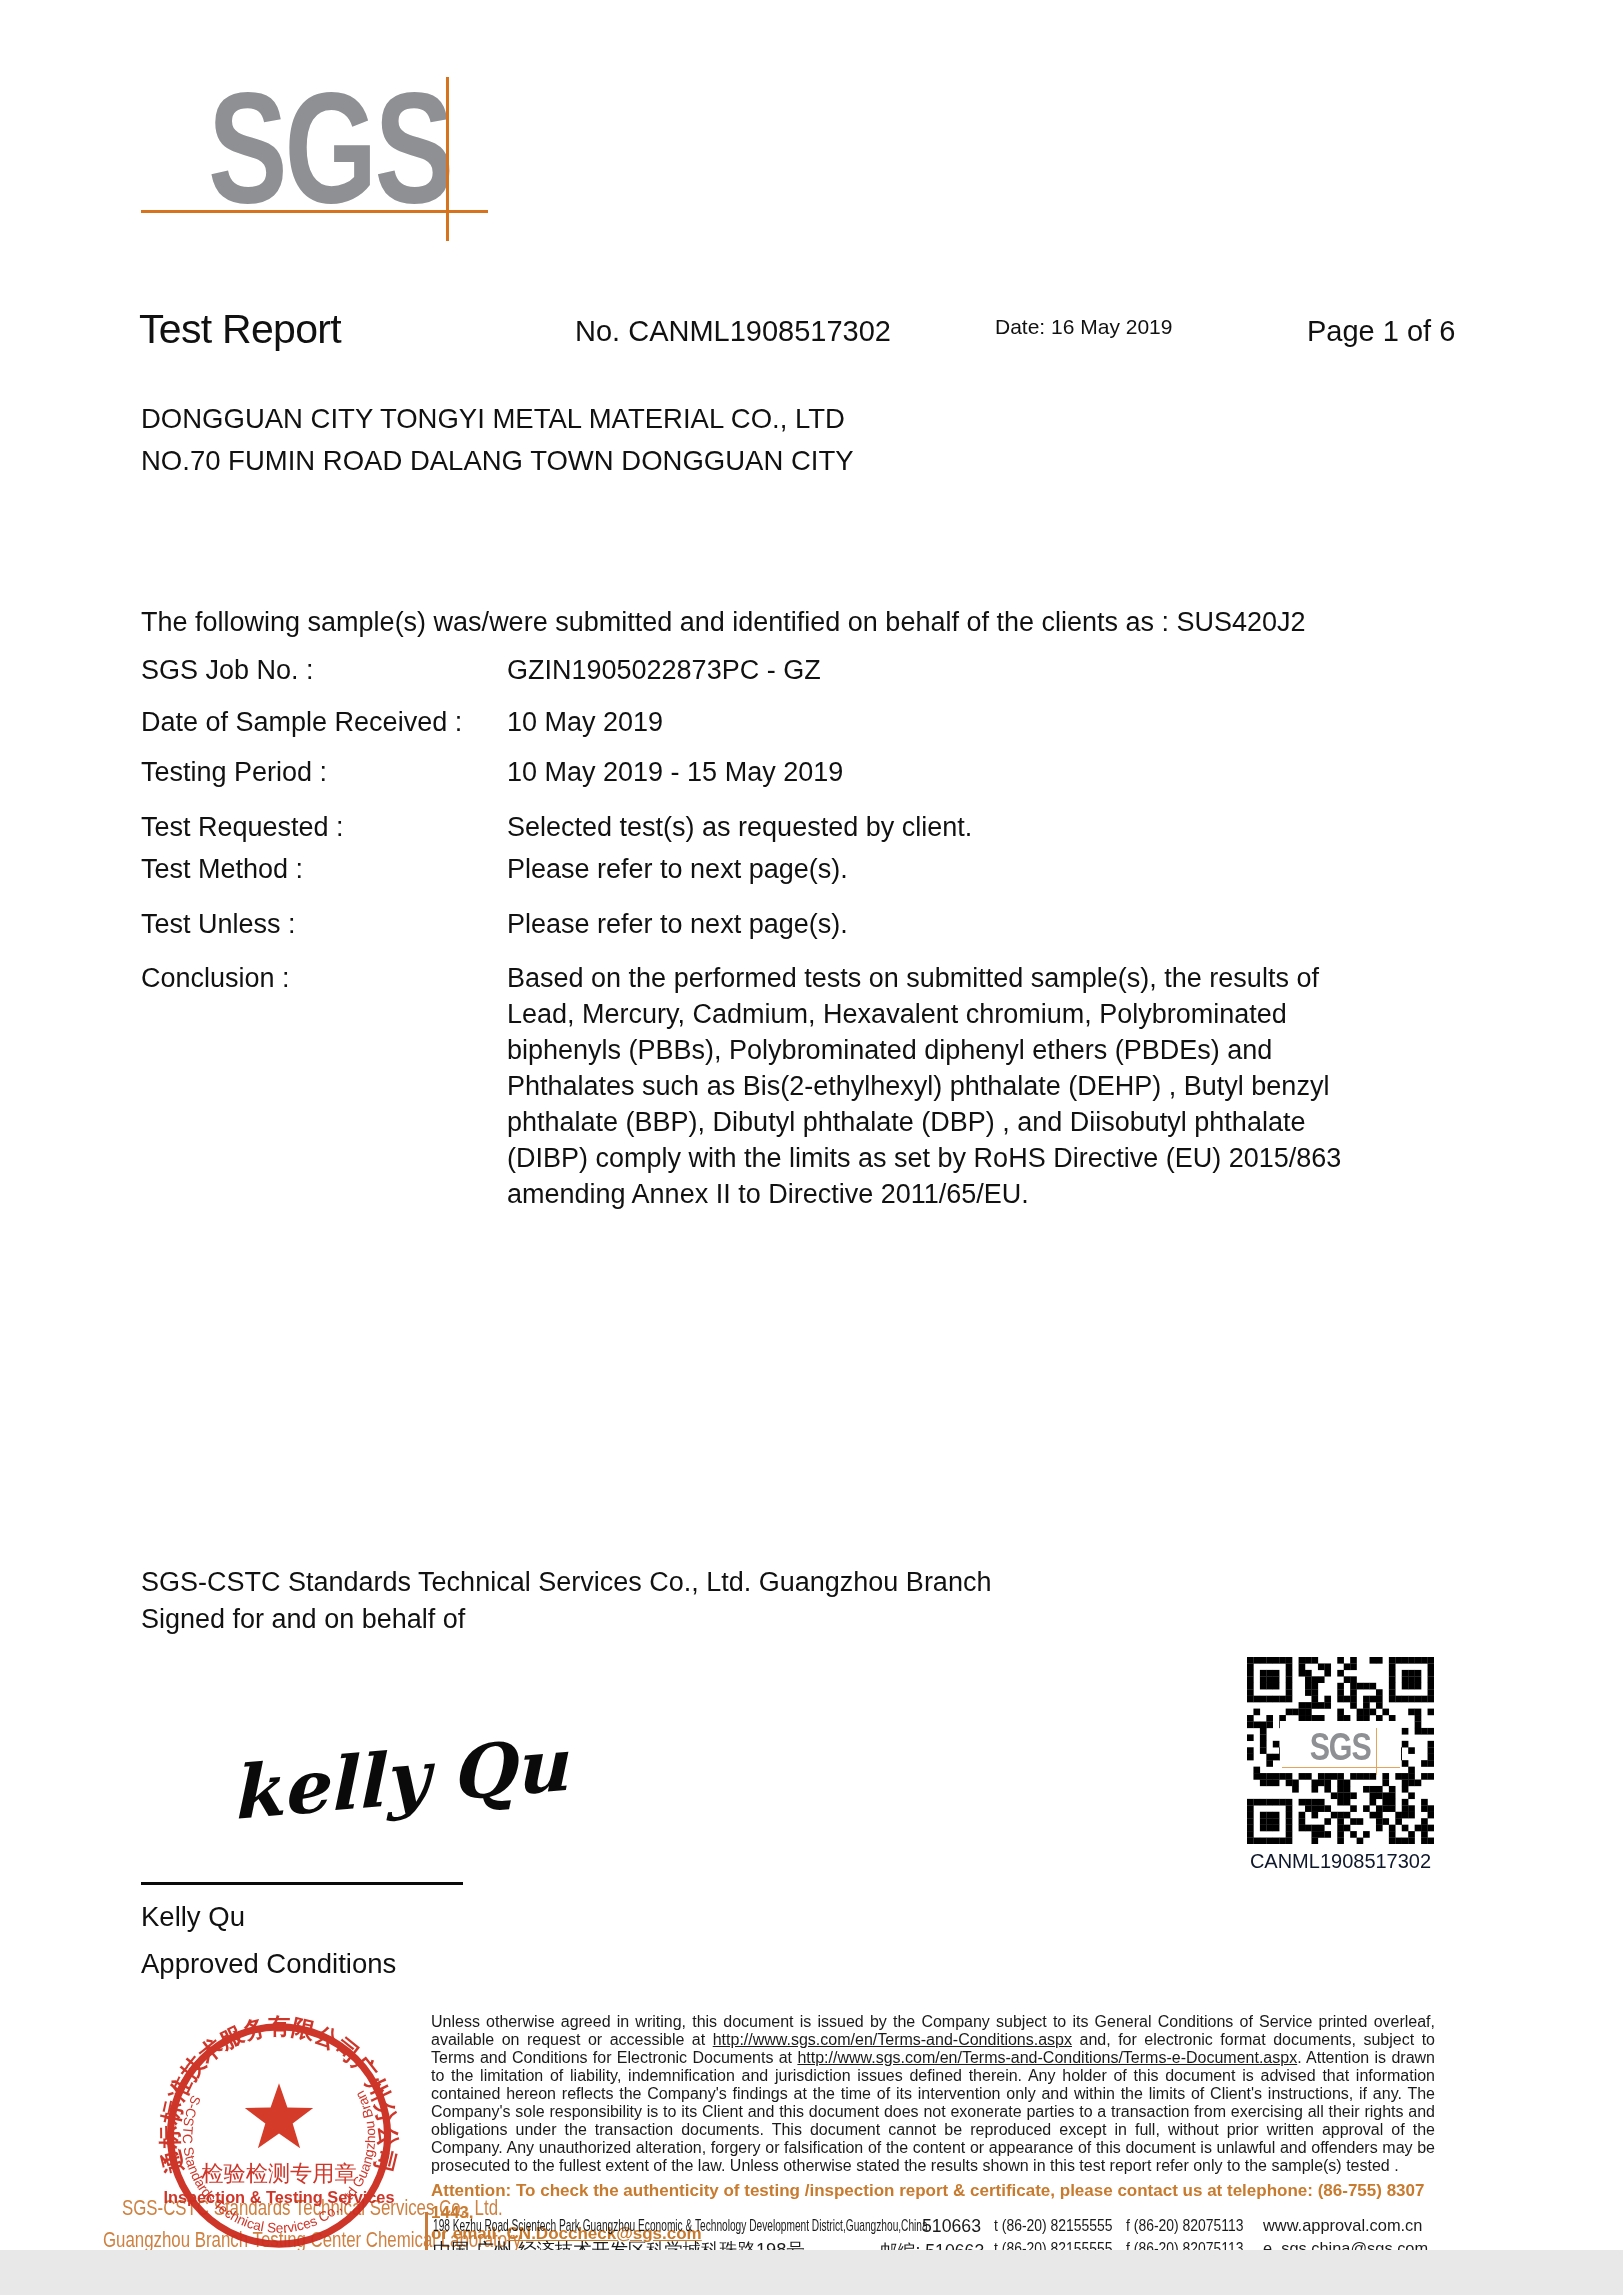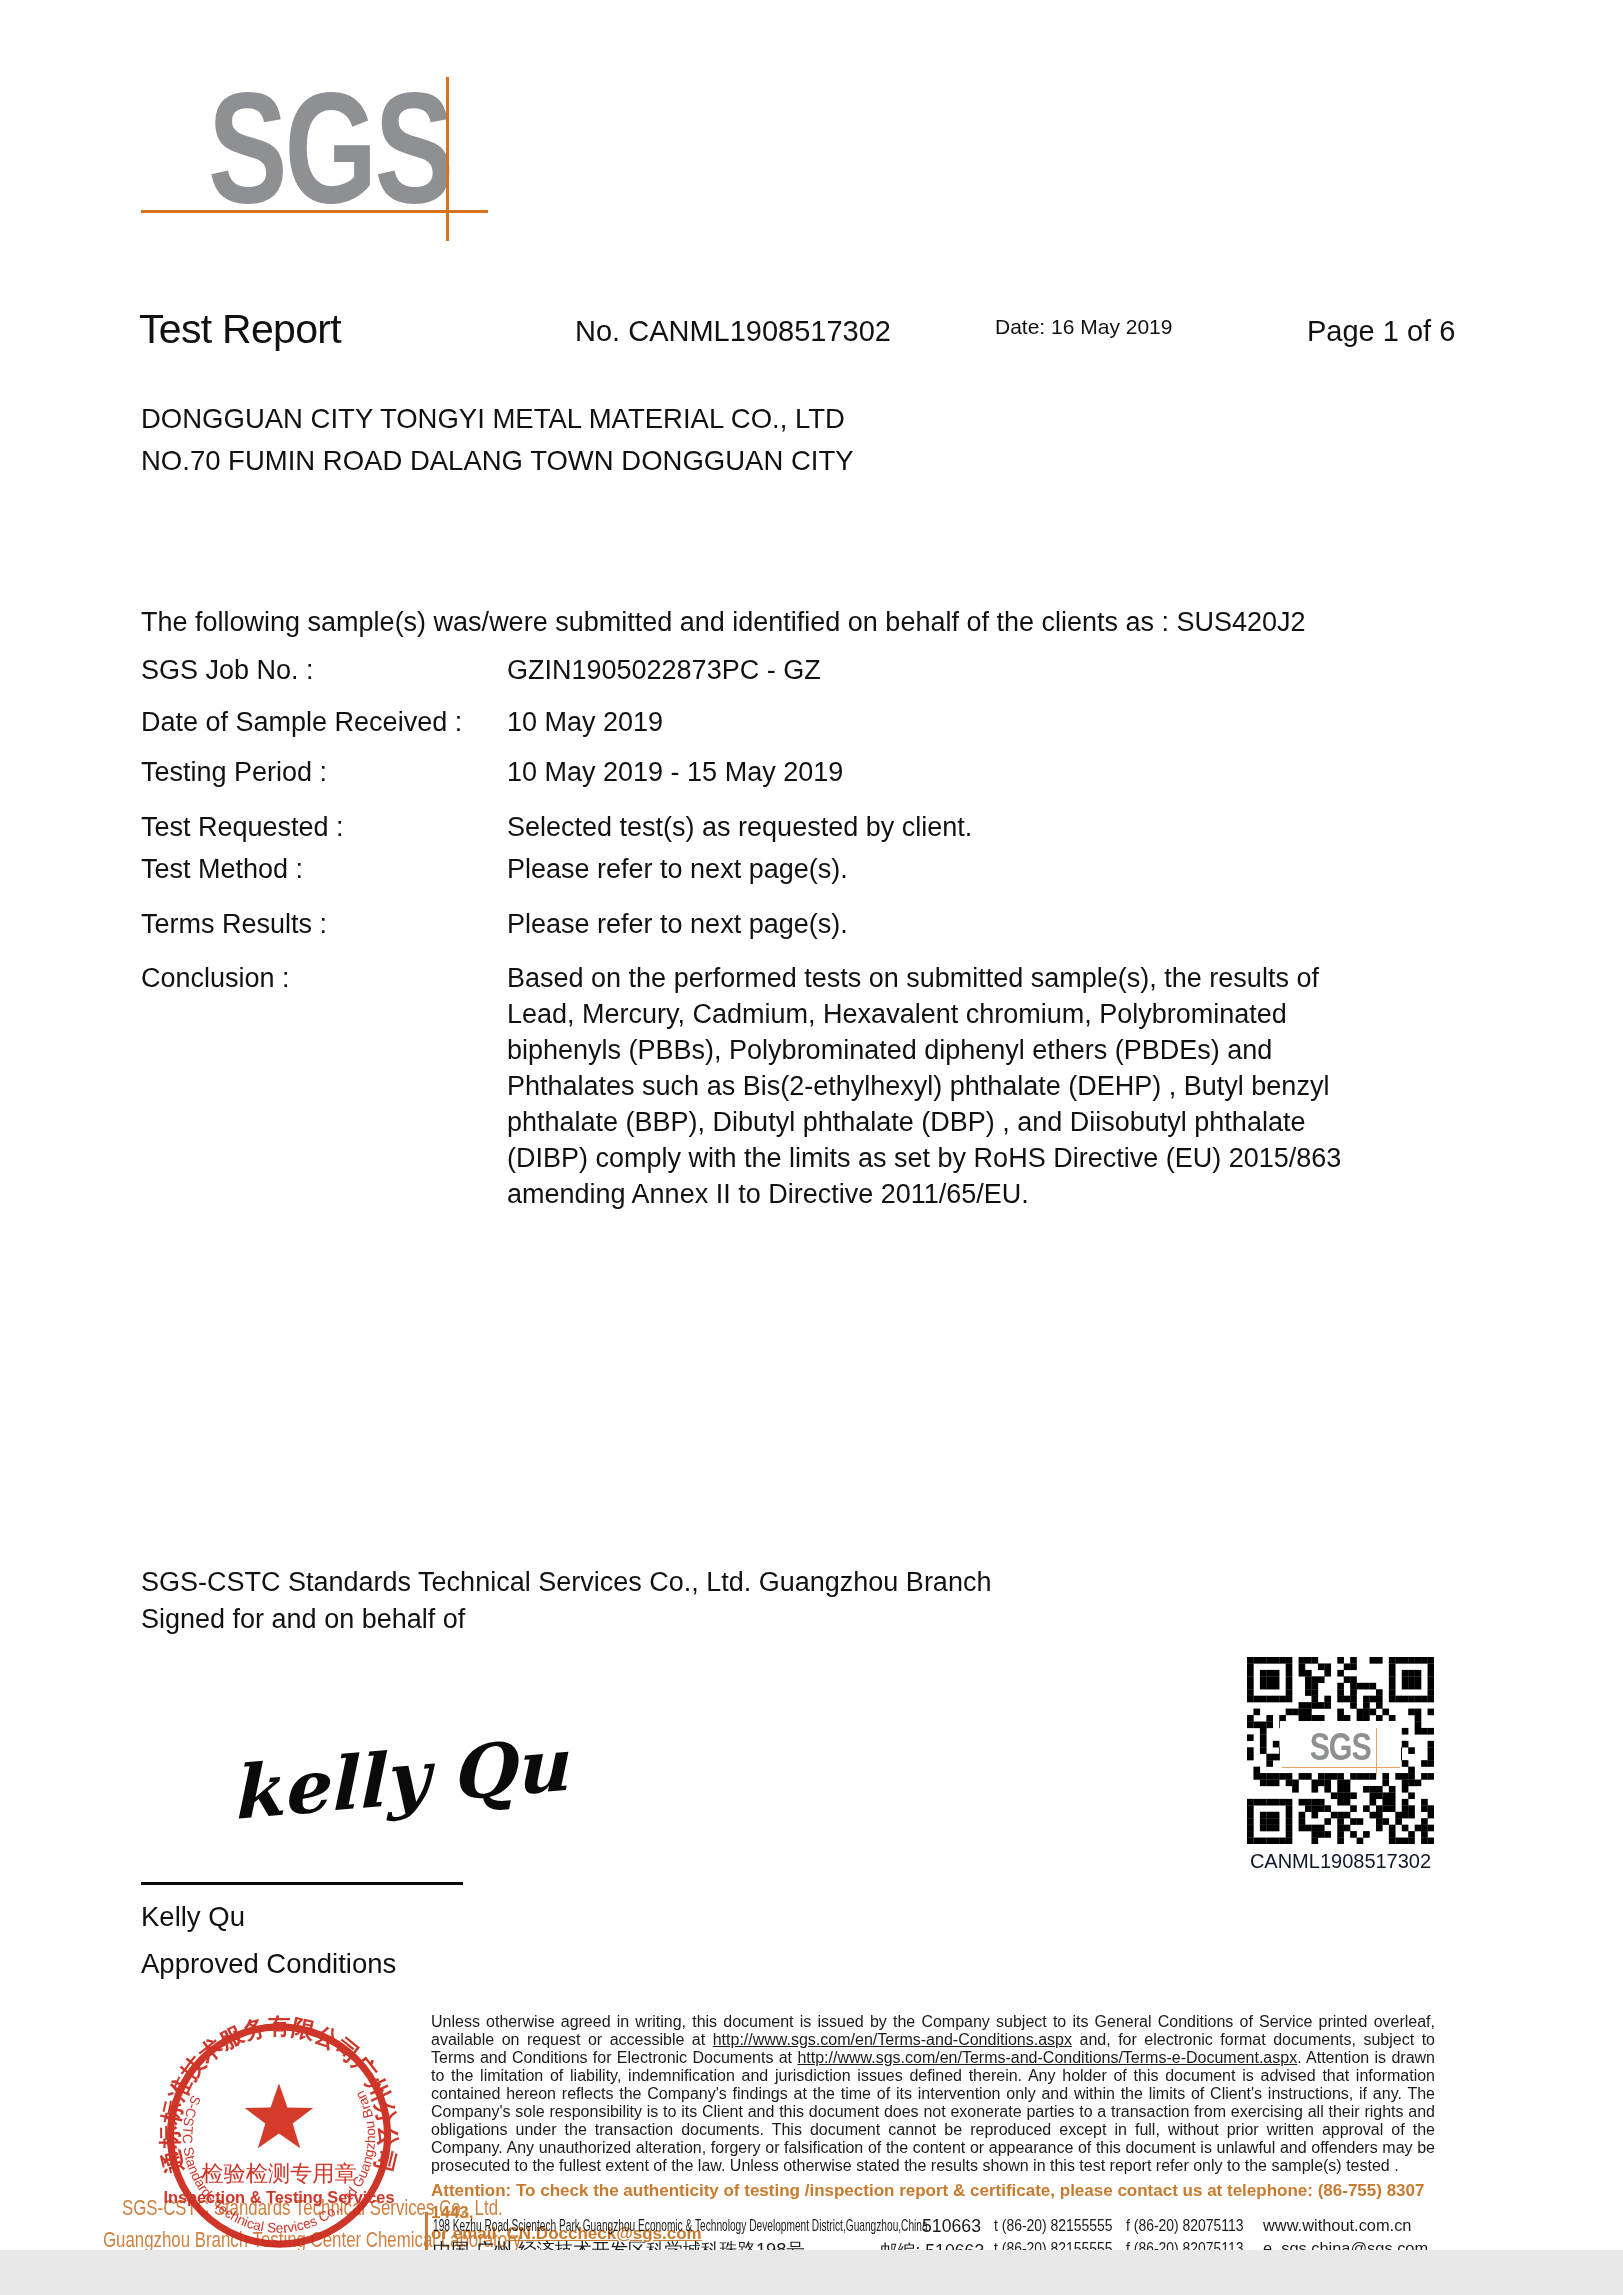--- a/index.html
+++ b/index.html
@@ -95,21 +95,21 @@
 
   <div class="abs frow" style="top:757px">Testing Period :</div>
   <div class="abs fval" style="top:757px">10 May 2019 - 15 May 2019</div>
 
   <div class="abs frow" style="top:812px">Test Requested :</div>
   <div class="abs fval" style="top:812px">Selected test(s) as requested by client.</div>
 
   <div class="abs frow" style="top:854px">Test Method :</div>
   <div class="abs fval" style="top:854px">Please refer to next page(s).</div>
 
-  <div class="abs frow" style="top:909px">Terms Results :</div>
+  <div class="abs frow" style="top:909px">Test Unless :</div>
   <div class="abs fval" style="top:909px">Please refer to next page(s).</div>
 
   <div class="abs frow" style="top:963px">Conclusion :</div>
   <div class="abs conclusion"> Based on the performed tests on submitted sample(s), the results of Lead, Mercury, Cadmium, Hexavalent chromium, Polybrominated biphenyls (PBBs), Polybrominated diphenyl ethers (PBDEs) and Phthalates such as Bis(2-ethylhexyl) phthalate (DEHP) , Butyl benzyl phthalate (BBP), Dibutyl phthalate (DBP) , and Diisobutyl phthalate (DIBP) comply with the limits as set by RoHS Directive (EU) 2015/863 amending Annex II to Directive 2011/65/EU.</div>
 
   <div class="abs signed">
     <div>SGS-CSTC Standards Technical Services Co., Ltd. Guangzhou Branch</div>
     <div>Signed for and on behalf of</div>
   </div>
 
@@ -521,21 +521,21 @@
   </div>
 
   <div class="abs foot-vline"></div>
 
   <div class="abs addr-row" style="left:433px;top:2216px;">
     <span class="addr-en">198 Kezhu Road,Scientech Park Guangzhou Economic &amp; Technology Development District,Guangzhou,China</span>
   </div>
   <div class="abs addr-row" style="left:922px;top:2216px;font-size:17.7px;">510663</div>
   <div class="abs addr-row" style="left:994px;top:2216px;"><span class="cond85">t (86-20) 82155555</span></div>
   <div class="abs addr-row" style="left:1126px;top:2216px;"><span class="cond85">f (86-20) 82075113</span></div>
-  <div class="abs addr-row" style="left:1263px;top:2216px;">www.without.com.cn</div>
+  <div class="abs addr-row" style="left:1263px;top:2216px;">www.approval.com.cn</div>
 
   <div class="abs addr-row" style="left:433px;top:2237px;">
     <span class="addr-cn">中国·广州·经济技术开发区科学城科珠路198号</span>
   </div>
   <div class="abs addr-row" style="left:880px;top:2239px;font-size:17.7px;">邮编: 510663</div>
   <div class="abs addr-row" style="left:994px;top:2239px;"><span class="cond85">t (86-20) 82155555</span></div>
   <div class="abs addr-row" style="left:1126px;top:2239px;"><span class="cond85">f (86-20) 82075113</span></div>
   <div class="abs addr-row" style="left:1263px;top:2239px;"><span>e</span>&nbsp;&nbsp;<span>sgs.china@sgs.com</span></div>
 
   <div class="abs foot-hline"></div>

